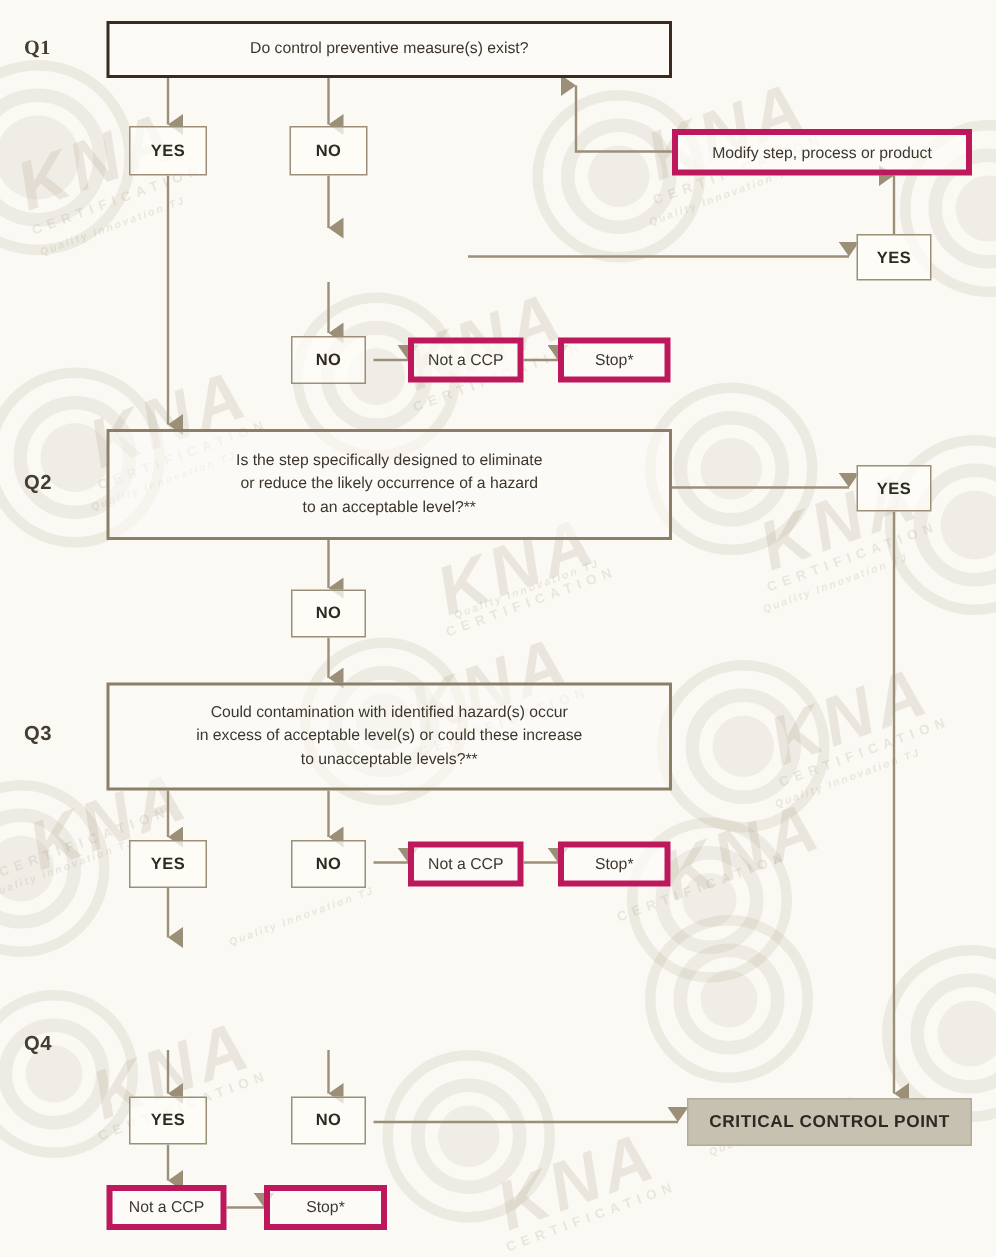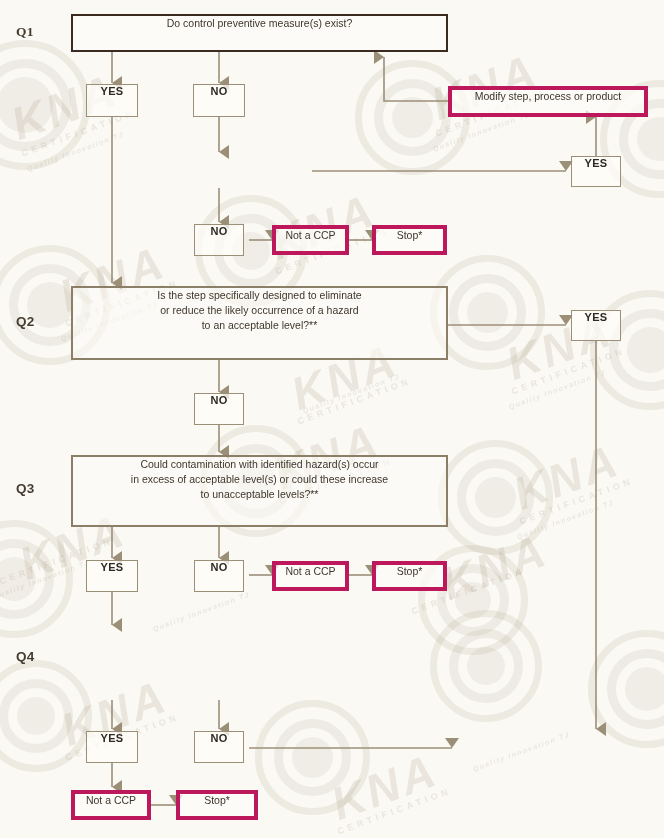--- a/index.html
+++ b/index.html
@@ -71,21 +71,21 @@
     height: 838px;
     z-index: 1;
     pointer-events: none;
   }
   .node {
     position: absolute;
     box-sizing: border-box;
     background: #fdfcf8;
     border: 1px solid #9c8f78;
     display: flex;
-    align-items: flex-start;
+    align-items: center;
     justify-content: center;
     text-align: center;
     z-index: 3;
   }
   .node.question {
     border: 2px solid #8c7f68;
     background: rgba(253,252,248,0.55);
     line-height: 1.45;
     font-size: 10.5px;
     color: #3e362c;
@@ -257,21 +257,21 @@
 
       <path d="M112,763 L112,787" marker-end="url(#ar-down)"></path>
 
       <path d="M151,805 L176,805" marker-end="url(#ar-right)"></path>
     </g>
   </svg>
 
   <div class="qlabel" style="left:16px; top:24px;font-family:Liberation Serif, serif;">Q1</div>
   <div class="qlabel" style="left:16px; top:314px;">Q2</div>
   <div class="qlabel" style="left:16px; top:481px;">Q3</div>
-  <div class="qlabel" style="left:16px; top:649px;">Q4</div>
+  <div class="qlabel" style="left:16px; top:688px;">Q4</div>
 
   <div class="node question q1" style="left:71px; top:14px; width:377px; height:38px;">
     <span>Do control preventive measure(s) exist?</span>
   </div>
 
   <div class="node yesno" style="left:86px; top:84px; width:52px; height:33px;">
     <span>YES</span>
   </div>
 
   <div class="node yesno" style="left:193px; top:84px; width:52px; height:33px;">
@@ -337,20 +337,23 @@
 
 
   <div class="node yesno" style="left:86px; top:731px; width:52px; height:32px;">
     <span>YES</span>
   </div>
 
   <div class="node yesno" style="left:194px; top:731px; width:50px; height:32px;">
     <span>NO</span>
   </div>
 
+  <div class="node ccp" style="left:458px; top:732px; width:190px; height:32px;">
+    <span>CRITICAL CONTROL POINT</span>
+  </div>
 
   <div class="node plain" style="left:71px; top:790px; width:80px; height:30px;">
     <span>Not a CCP</span>
   </div>
 
   <div class="node plain" style="left:176px; top:790px; width:82px; height:30px;">
     <span>Stop*</span>
   </div>
   </div>
 </div>

